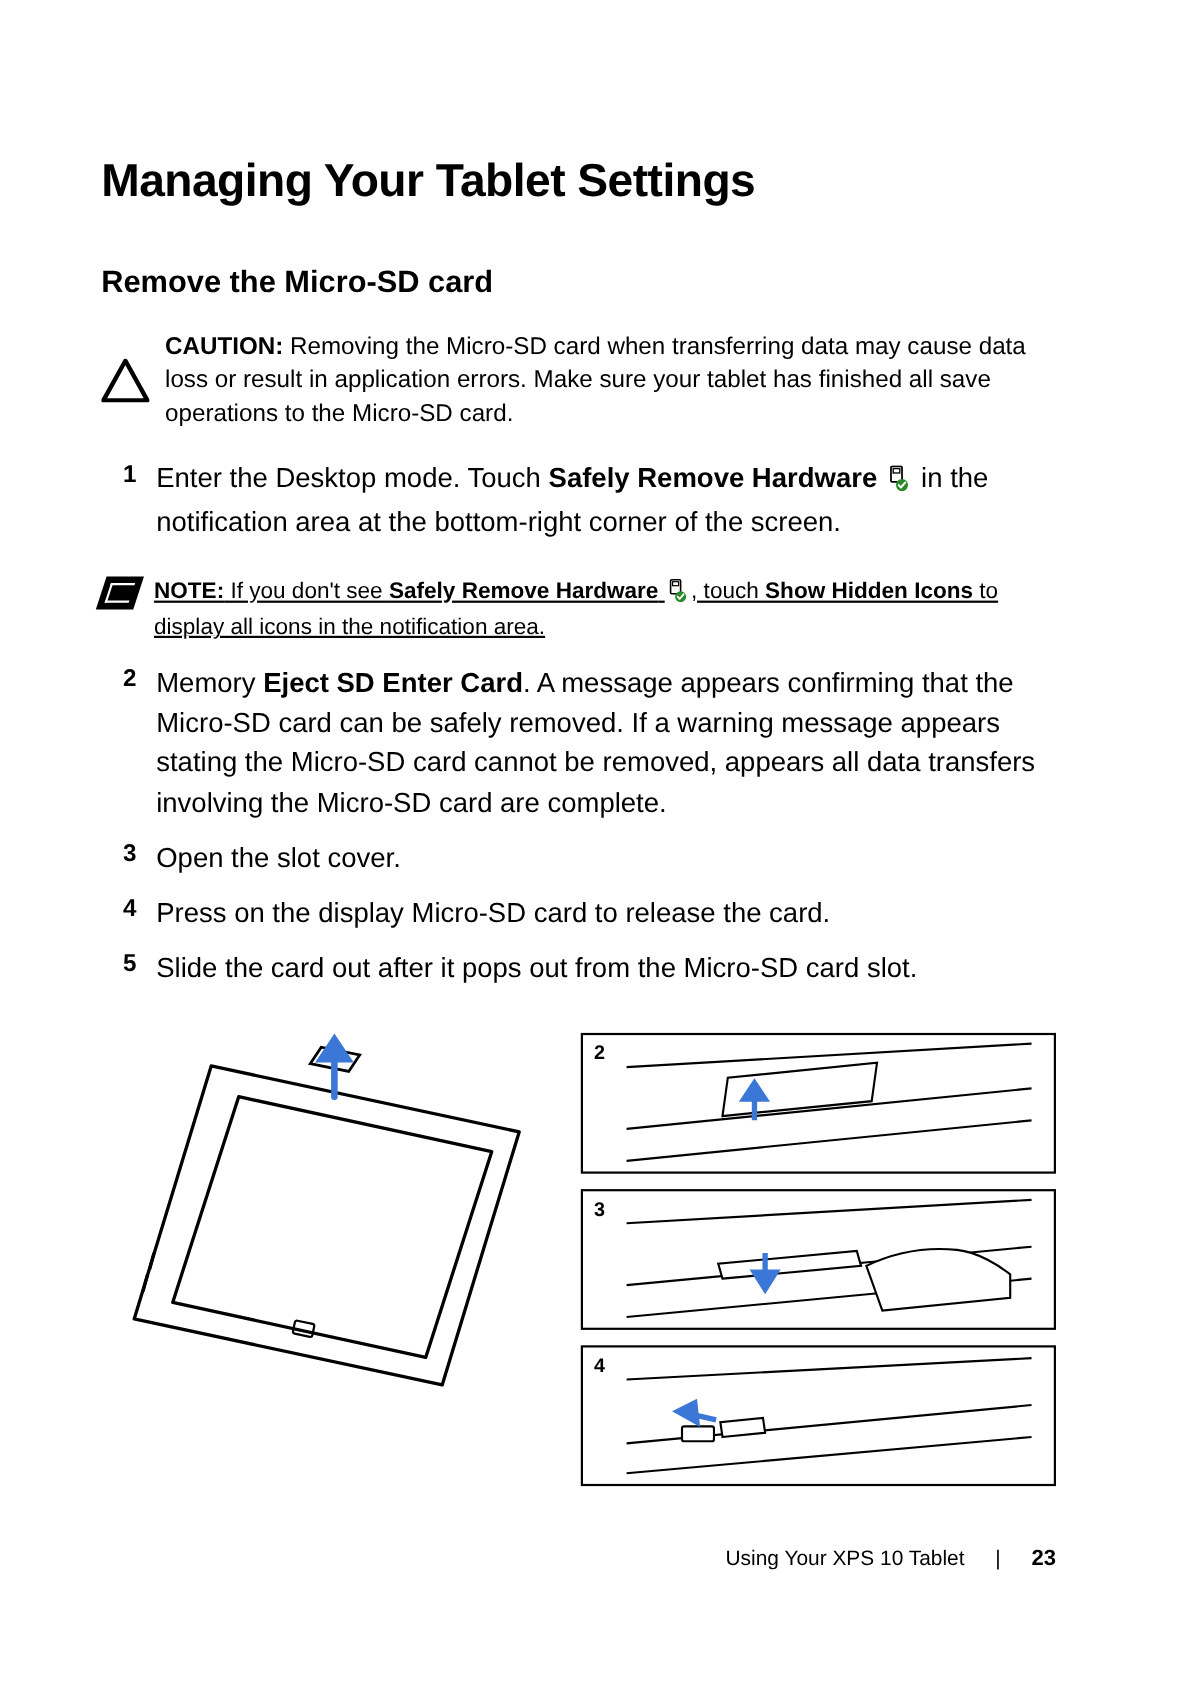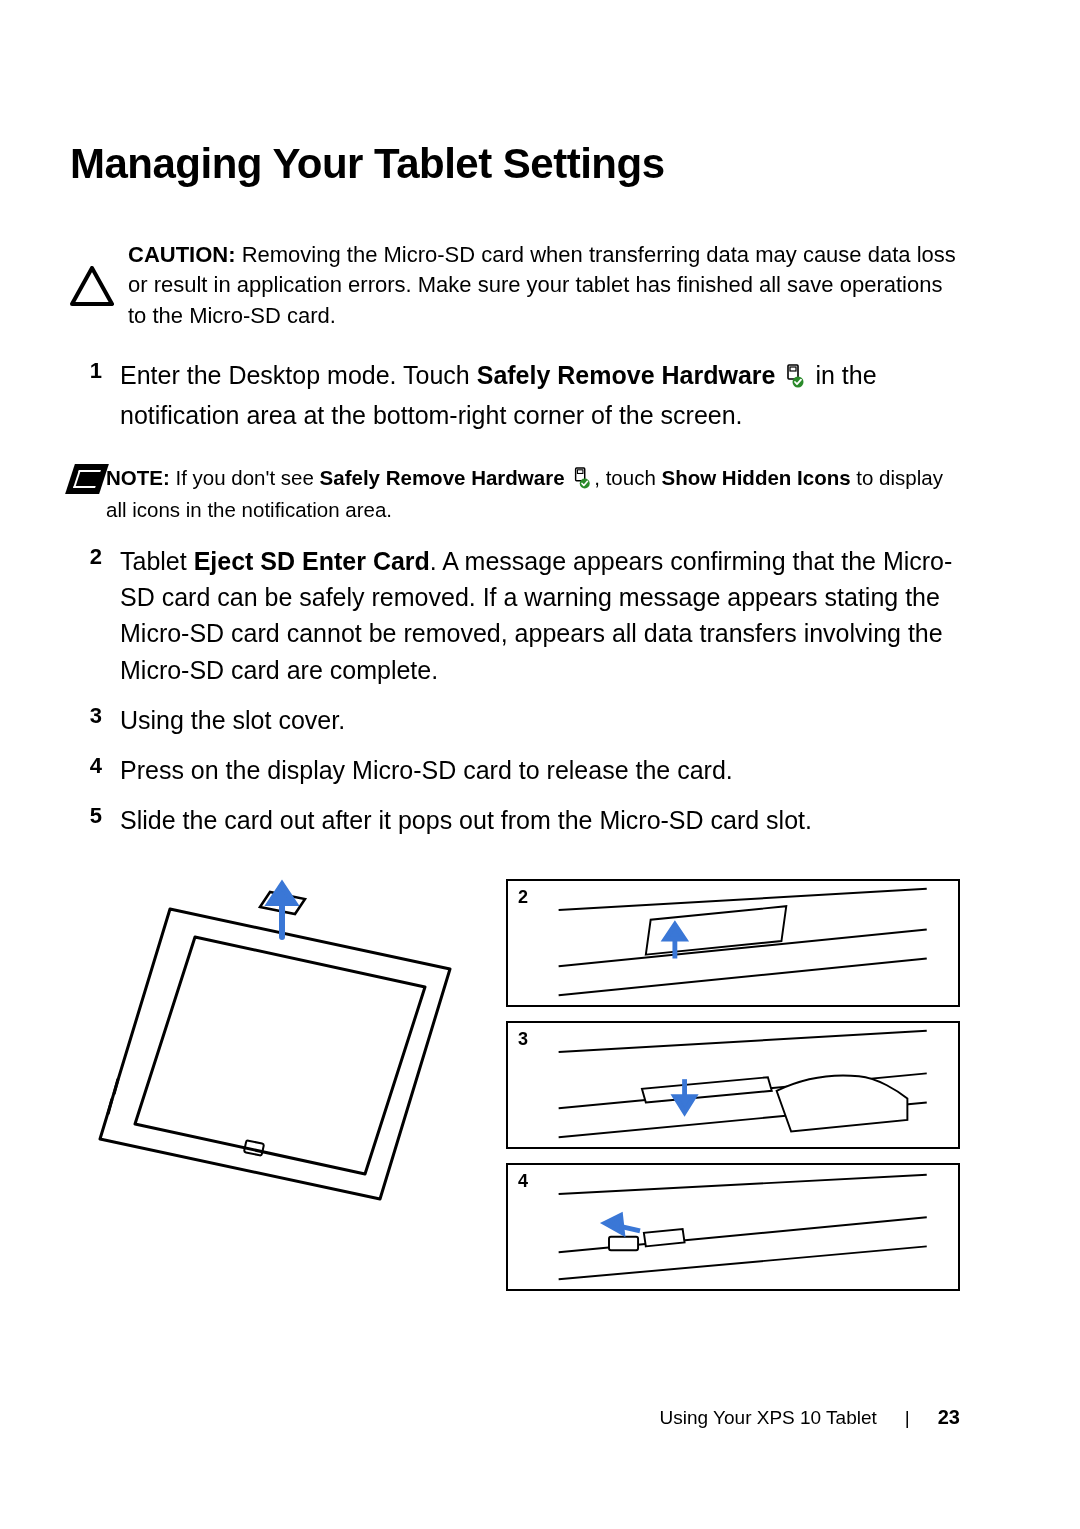--- a/index.html
+++ b/index.html
@@ -5,21 +5,21 @@
   * { box-sizing: border-box; margin: 0; padding: 0; }
   body {
     width: 1080px;
     height: 1529px;
     background: #fff;
     font-family: "Segoe UI", "Helvetica Neue", Arial, sans-serif;
     color: #000;
     position: relative;
   }
   .page {
-    padding: 140px 120px 0 70px;
+    padding: 140px 120px 0 92px;
   }
   .title {
     font-size: 42px;
     font-weight: 700;
     margin-bottom: 52px;
     letter-spacing: -0.5px;
   }
   .subtitle {
     font-size: 28px;
     font-weight: 700;
@@ -63,22 +63,23 @@
     flex: 1;
   }
   .inline-bold { font-weight: 700; }
   .srh-icon {
     display: inline-block;
     vertical-align: -4px;
     margin: 0 2px;
   }
   .note-block {
     display: flex;
-    gap: 2px;
+    gap: 14px;
     margin: 8px 0 18px 0;
+    text-decoration: underline;
   }
   .note-icon {
     flex: 0 0 34px;
     height: 30px;
     background: #000;
     position: relative;
     transform: skewX(-18deg);
   }
   .note-icon::after {
     content: "";
@@ -144,20 +145,21 @@
   .footer-page {
     font-weight: 700;
     font-size: 20px;
   }
 </style>
 </head>
 <body>
 
 <div class="page">
   <h1 class="title">Managing Your Tablet Settings</h1>
+  <h2 class="subtitle">Remove the Micro-SD card</h2>
 
   <div class="caution-block">
     <svg class="caution-icon" viewBox="0 0 44 40">
       <polygon points="22,2 42,38 2,38" fill="none" stroke="#000" stroke-width="4" stroke-linejoin="round"></polygon>
     </svg>
     <div class="caution-text">
       <span class="caution-label">CAUTION:</span><span> Removing the Micro-SD card when transferring data may cause data loss or result in application errors. Make sure your tablet has finished all save operations to the Micro-SD card.</span>
     </div>
   </div>
 
@@ -191,26 +193,26 @@
           <path d="M11 18 l2 2.2 l4 -4.6" stroke="#fff" stroke-width="1.8" fill="none" stroke-linecap="round" stroke-linejoin="round"></path>
         </svg>
       </span><span>, touch </span><span class="inline-bold">Show Hidden Icons</span><span> to display all icons in the notification area.</span>
     </div>
   </div>
 
   <ol class="steps">
     <li>
       <div class="step-num">2</div>
       <div class="step-body">
-        <span>Tablet </span><span class="inline-bold">Eject SD Enter Card</span><span>. A message appears confirming that the Micro-SD card can be safely removed. If a warning message appears stating the Micro-SD card cannot be removed, appears all data transfers involving the Micro-SD card are complete.</span>
+        <span>Memory </span><span class="inline-bold">Eject SD Enter Card</span><span>. A message appears confirming that the Micro-SD card can be safely removed. If a warning message appears stating the Micro-SD card cannot be removed, appears all data transfers involving the Micro-SD card are complete.</span>
       </div>
     </li>
     <li>
       <div class="step-num">3</div>
-      <div class="step-body">Using the slot cover.</div>
+      <div class="step-body">Open the slot cover.</div>
     </li>
     <li>
       <div class="step-num">4</div>
       <div class="step-body">Press on the display Micro-SD card to release the card.</div>
     </li>
     <li>
       <div class="step-num">5</div>
       <div class="step-body">Slide the card out after it pops out from the Micro-SD card slot.</div>
     </li>
   </ol>

